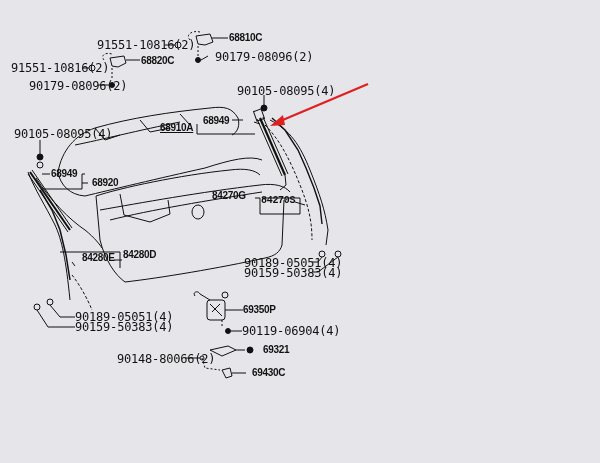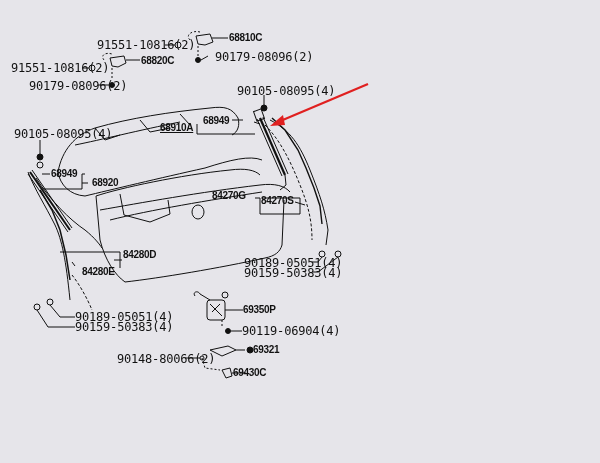--- a/index.html
+++ b/index.html
@@ -123,24 +123,24 @@
 <div class="lbl" style="left:11px;top:63px;">91551-10816(2)</div>
 <div class="lbl big" style="left:141px;top:55px;">68820C</div>
 <div class="lbl" style="left:29px;top:81px;">90179-08096(2)</div>
 <div class="lbl" style="left:237px;top:86px;">90105-08095(4)</div>
 <div class="lbl big" style="left:203px;top:115px;">68949</div>
 <div class="lbl big" style="left:160px;top:122px;text-decoration:underline;">68910A</div>
 <div class="lbl" style="left:14px;top:129px;">90105-08095(4)</div>
 <div class="lbl big" style="left:51px;top:168px;">68949</div>
 <div class="lbl big" style="left:92px;top:177px;">68920</div>
 <div class="lbl big" style="left:212px;top:190px;">84270G</div>
-<div class="lbl big" style="left:261px;top:195px;">84270S</div>
-<div class="lbl big" style="left:82px;top:266px;">84280E</div>
+<div class="lbl big" style="left:261px;top:195px;font-family:Liberation Mono, monospace;">84270S</div>
+<div class="lbl big" style="left:82px;top:252px;">84280E</div>
 <div class="lbl big" style="left:123px;top:249px;">84280D</div>
 <div class="lbl" style="left:244px;top:258px;">90189-05051(4)</div>
 <div class="lbl" style="left:244px;top:268px;">90159-50383(4)</div>
 <div class="lbl" style="left:75px;top:312px;">90189-05051(4)</div>
 <div class="lbl" style="left:75px;top:322px;">90159-50383(4)</div>
 <div class="lbl big" style="left:243px;top:304px;">69350P</div>
 <div class="lbl" style="left:242px;top:326px;">90119-06904(4)</div>
-<div class="lbl big" style="left:253px;top:344px;">69321</div>
+<div class="lbl big" style="left:253px;top:344px;padding-left:10px;">69321</div>
 <div class="lbl" style="left:117px;top:354px;">90148-80066(2)</div>
-<div class="lbl big" style="left:233px;top:367px;">69430C</div>
+<div class="lbl big" style="left:252px;top:367px;">69430C</div>
 
 </body></html>

